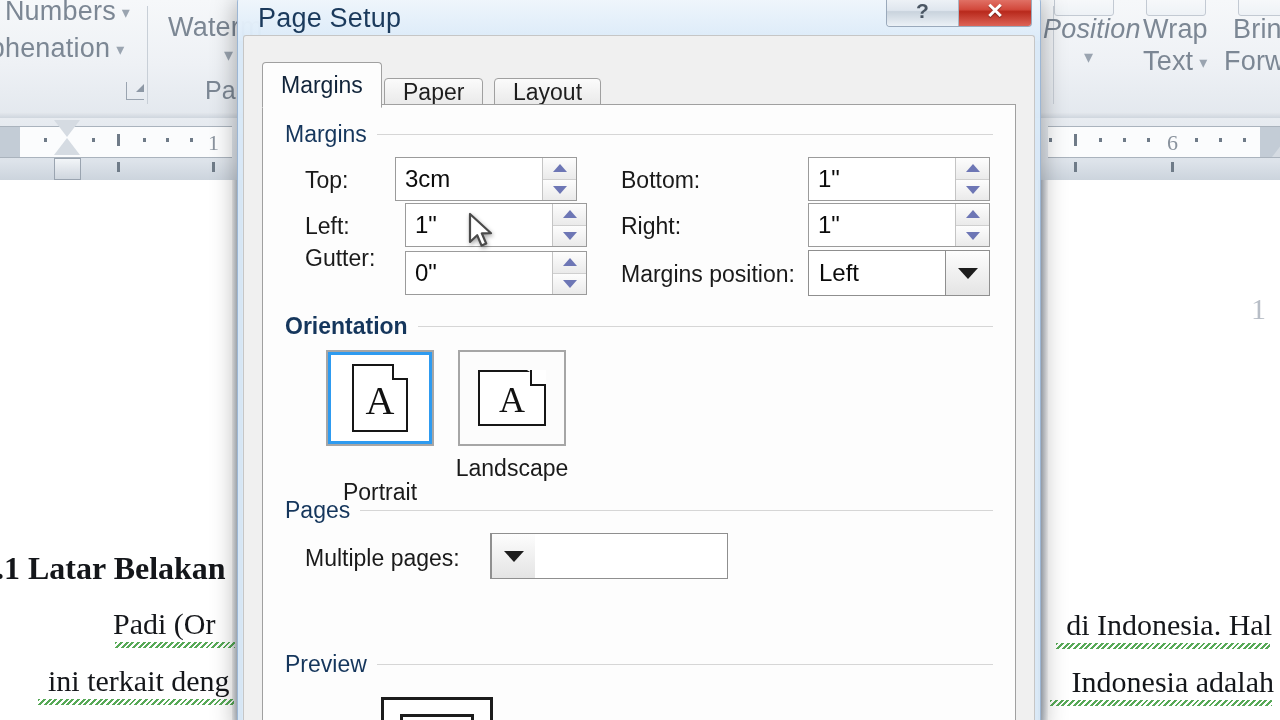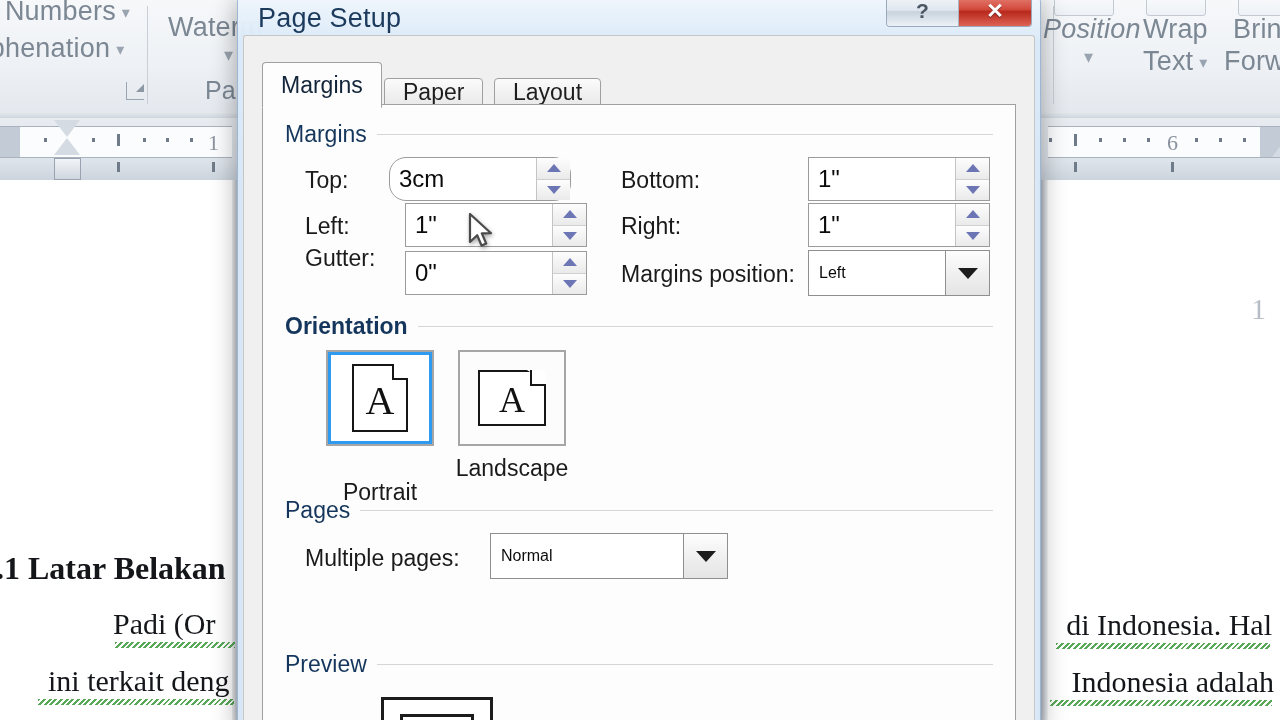--- a/index.html
+++ b/index.html
@@ -407,21 +407,21 @@
     border: 1px solid #8f8f8f;
     background: #ffffff;
     display: flex;
     align-items: stretch;
   }
   .combo .val {
     flex: 1;
     display: flex;
     align-items: center;
     padding-left: 10px;
-    font-size: 16px;
+    font-size: 24px;
     color: #0b0b0b;
     white-space: nowrap;
     overflow: hidden;
   }
   .combo .arrowbox {
     width: 44px;
     background: linear-gradient(to bottom, #fdfdfd, #e4e4e4);
     border-left: 1px solid #8f8f8f;
     display: flex;
     align-items: center;
@@ -664,21 +664,21 @@
       <div class="tabpanel">
 
         <div class="group-head" style="left:22px; top:16px; right:22px;">
           <span>Margins</span>
           <span class="rule" style="flex:1;"></span>
         </div>
 
         <div class="field-label" style="left:42px; top:62px;">
           <span>Top:</span>
         </div>
-        <div class="spin" style="left:126px; top:52px; width:182px;border-radius:17px;">
+        <div class="spin" style="left:132px; top:52px; width:182px;">
           <input value="3cm" style="">
           <div class="spin-btns">
             <div class="spin-btn">
                 <i class="ar up"></i>
               </div>
             <div class="spin-btn">
                 <i class="ar down"></i>
               </div>
           </div>
         </div>
@@ -782,21 +782,20 @@
 
         <div class="group-head" style="left:22px; top:392px; right:22px;">
           <span>Pages</span>
           <span class="rule" style="flex:1;"></span>
         </div>
 
         <div class="field-label" style="left:42px; top:440px;">
           <span>Multiple pages:</span>
         </div>
         <div class="combo" style="left:227px; top:428px; width:238px;">
-          <span class="val">Normal</span>
           <span class="arrowbox">
               <i></i>
             </span>
         </div>
 
         <div class="group-head" style="left:22px; top:546px; right:22px;">
           <span>Preview</span>
           <span class="rule" style="flex:1;"></span>
         </div>
 

